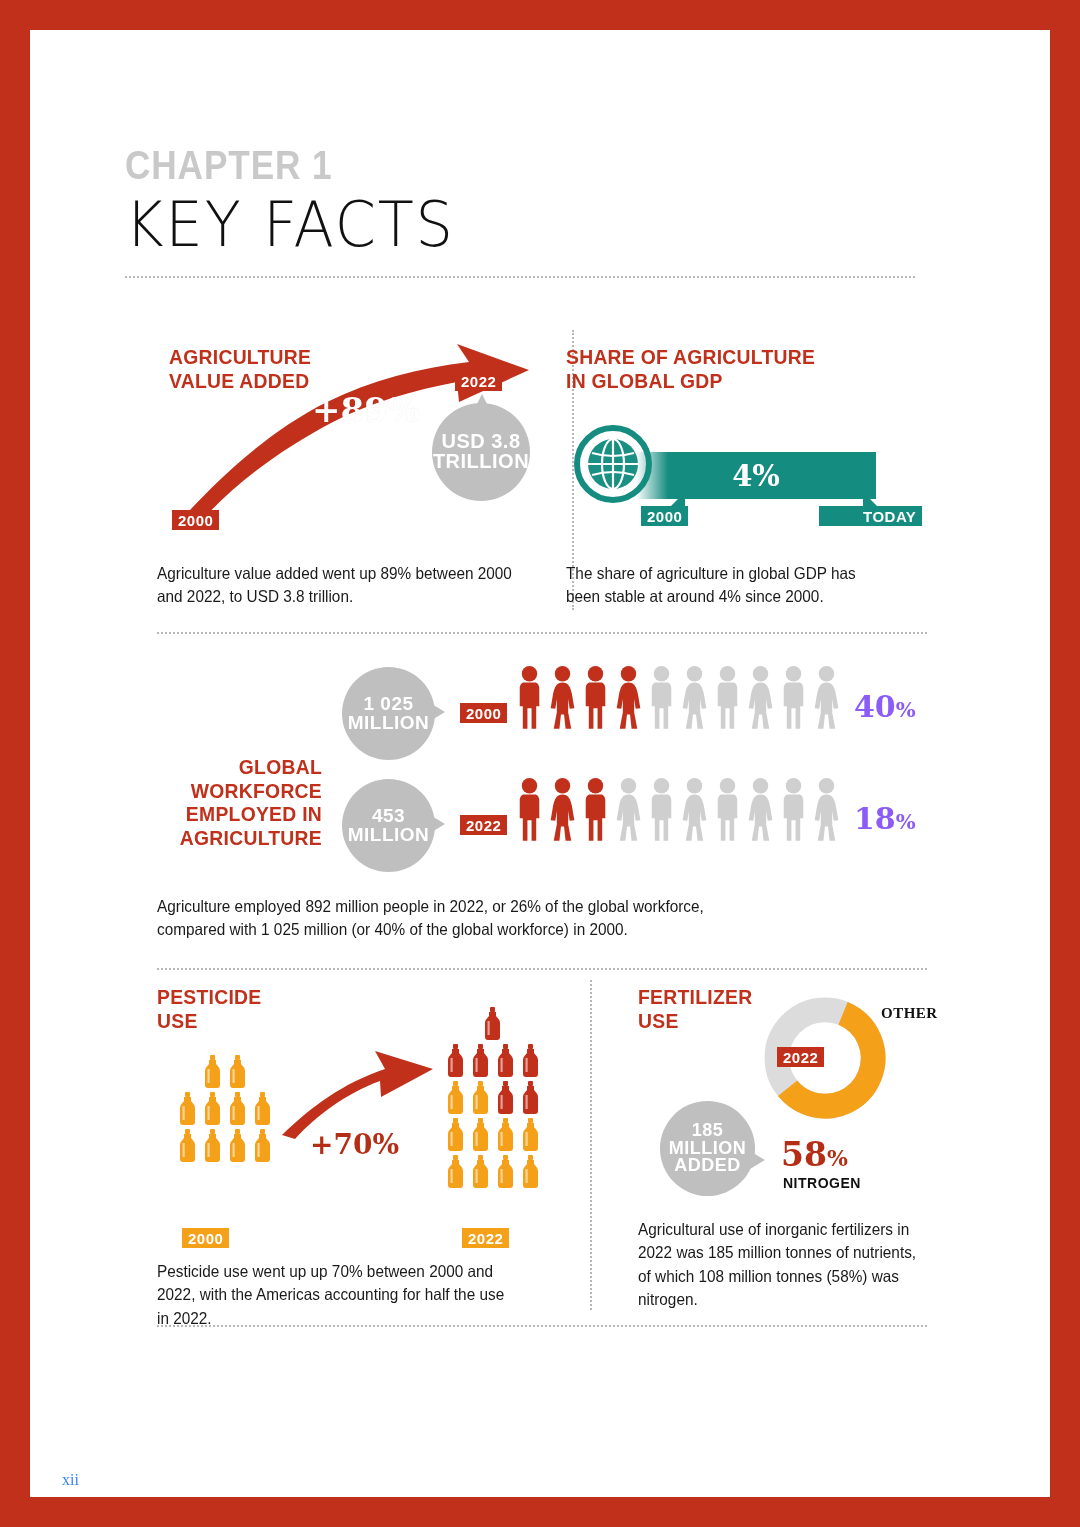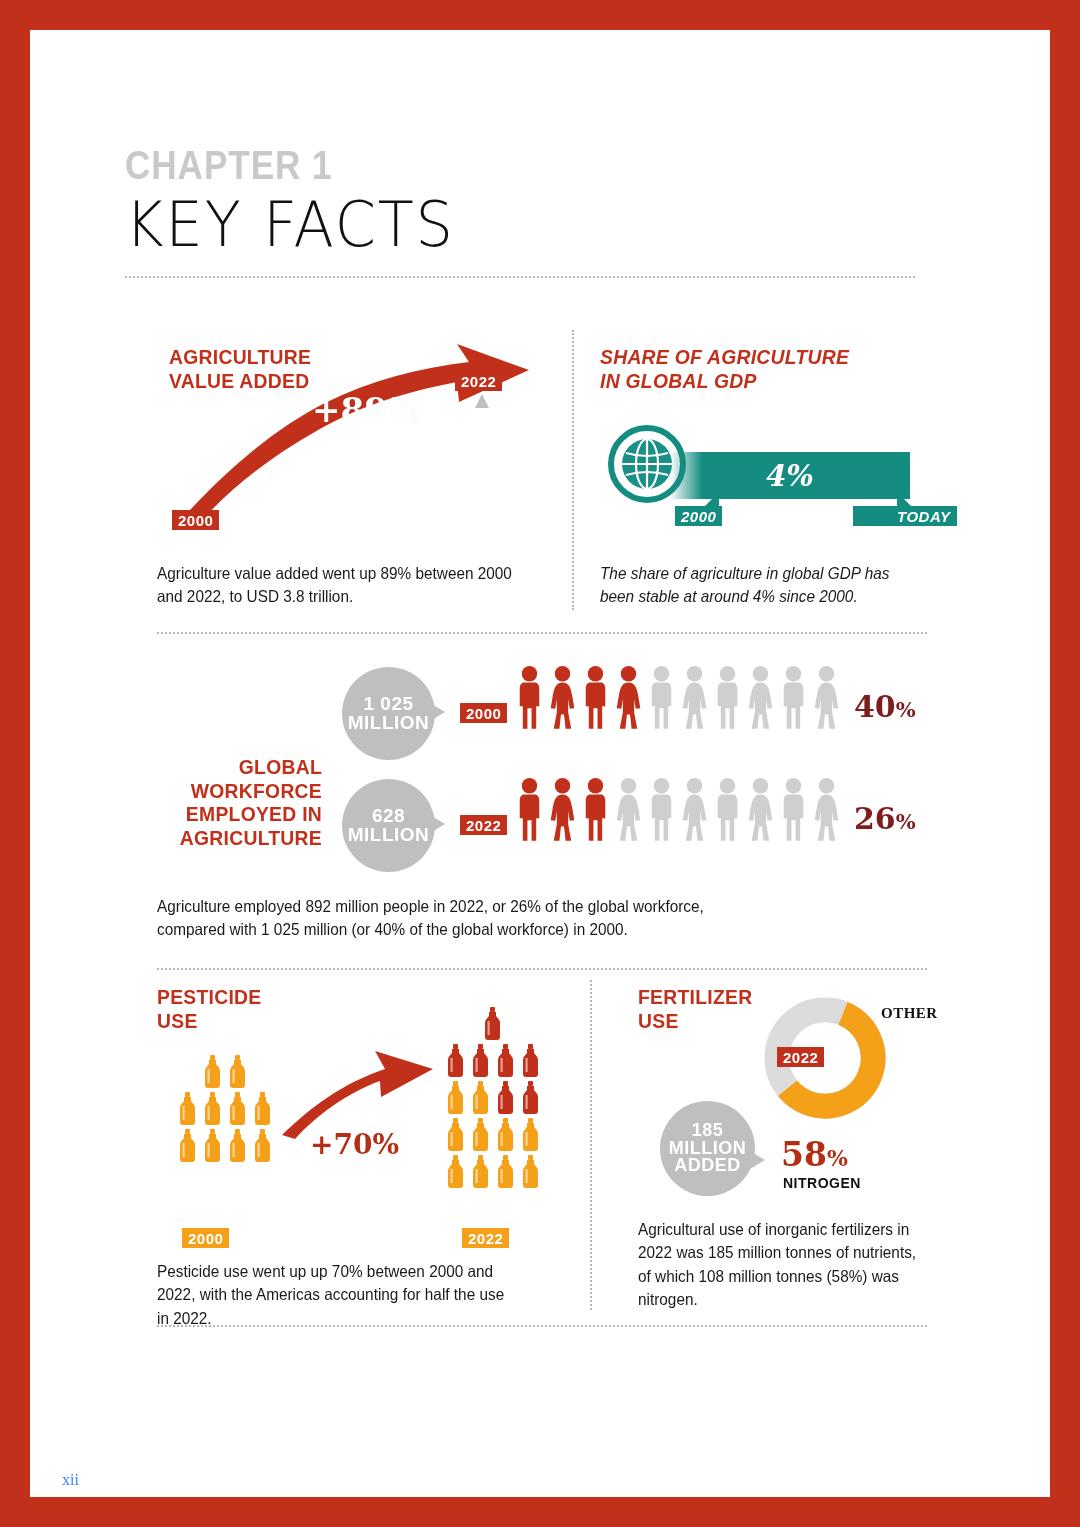--- a/index.html
+++ b/index.html
@@ -105,21 +105,21 @@
     width: 98px; height: 98px; font-size: 20px;
   }
   #p1-circle-tail {
     position: absolute; left: 318px; top: 54px;
     border-left: 7px solid transparent; border-right: 7px solid transparent;
     border-bottom: 14px solid #BFBFBF;
   }
   #p1-caption { position: absolute; left: 0px; top: 222px; width: 390px; }
 
   
-  #panel-gdp { position: absolute; left: 600px; top: 340px; width: 330px; height: 270px; font-style: italic; }
+  #panel-gdp { position: absolute; left: 566px; top: 340px; width: 330px; height: 270px; }
   #p2-title { position: absolute; left: 0px; top: 5px; }
   #p2-globe { position: absolute; left: 8px; top: 85px; }
   #p2-bar {
     position: absolute; left: 70px; top: 112px; width: 240px; height: 47px;
     background: linear-gradient(to right, rgba(21,140,128,0) 0px, #158C80 32px, #158C80 100%);
     display: flex; align-items: center; justify-content: center;
   }
   #p2-bar-value {
     color: #fff; font-weight: bold; font-size: 29px;
     font-family: "DejaVu Serif", serif;
@@ -150,21 +150,21 @@
   }
   .wf-circle-tail {
     position: absolute; left: 88px; top: 42px;
     border-top: 9px solid transparent; border-bottom: 9px solid transparent;
     border-left: 15px solid #BFBFBF;
   }
   .wf-badge { position: absolute; left: 118px; top: 42px; }
   .wf-people { position: absolute; left: 172px; top: 4px; display: flex; gap: 2px; }
   .wf-pct {
     position: absolute; left: 512px; top: 28px;
-    color: #7f1d1d; font-weight: bold; font-size: 30px;
+    color: #8b5cf6; font-weight: bold; font-size: 30px;
     font-family: "DejaVu Serif", serif;
   }
   .wf-pct .sym { font-size: 21px; }
   #p3-caption { position: absolute; left: 0px; top: 240px; width: 640px; }
 
   
   #panel-pesticide { position: absolute; left: 157px; top: 985px; width: 400px; height: 330px; }
   #p4-title { position: absolute; left: 0px; top: 0px; }
   #p4-left-bottles { position: absolute; left: 10px; top: 70px; width: 115px; }
   #p4-arrow { position: absolute; left: 120px; top: 50px; }
@@ -244,20 +244,24 @@
   <svg id="p1-arrow" width="400" height="200" viewBox="0 0 400 200">
     <path d="M22,182 C60,140 110,92 170,62 C215,40 262,28 312,22 L300,4 L372,30 L302,62 L300,42 C258,50 214,62 176,82 C122,110 72,148 40,186 Z" fill="#C0301A"></path>
   </svg>
 
   <div id="p1-pct">+89%</div>
 
   <span class="badge red" id="p1-badge-2000">2000</span>
   <span class="badge red" id="p1-badge-2022">2022</span>
 
   <div id="p1-circle-tail"></div>
+  <div class="circle-gray" id="p1-circle">
+    <div>USD 3.8</div>
+    <div>TRILLION</div>
+  </div>
 
   <div class="caption" id="p1-caption">Agriculture value added went up 89% between 2000 and 2022, to USD 3.8 trillion.</div>
 </div>
 
 <div id="panel-gdp">
   <div class="panel-title" id="p2-title"><span>SHARE OF AGRICULTURE</span><br><span>IN GLOBAL GDP</span></div>
 
   <svg id="p2-globe" width="78" height="78" viewBox="0 0 78 78">
     <circle cx="39" cy="39" r="36" fill="none" stroke="#158C80" stroke-width="6"></circle>
     <circle cx="39" cy="39" r="25" fill="#1A8F83"></circle>
@@ -354,21 +358,21 @@
             <path d="M14,17 C8.5,17 6,21 4.5,30 L2.5,42 L7,42.5 L8.5,33 L8.5,46 L5.5,62 L11,62 L12.5,48 L15.5,48 L17,62 L22.5,62 L19.5,46 L19.5,33 L21,42.5 L25.5,42 L23.5,30 C22,21 19.5,17 14,17 Z"></path>
           </g>
         </svg>
       </div>
     <div class="wf-pct"><span>40</span><span class="sym">%</span></div>
   </div>
 
   <div class="wf-row" id="wf-row-1">
     <div class="wf-circle-tail"></div>
     <div class="circle-gray wf-circle">
-      <div>628</div>
+      <div>453</div>
       <div>MILLION</div>
     </div>
     <span class="badge red wf-badge">2022</span>
     <div class="wf-people">
         <svg width="31" height="70" viewBox="0 0 28 68">
           <g fill="#C0301A">
             <circle cx="14" cy="8.5" r="7.5"></circle>
             <path d="M9,17 C6,17 4.5,19.5 4.5,23 L4.5,40 L7.5,40 L7.5,62 L12,62 L12,42 L16,42 L16,62 L20.5,62 L20.5,40 L23.5,40 L23.5,23 C23.5,19.5 22,17 19,17 Z"></path>
           </g>
         </svg>
@@ -420,21 +424,21 @@
             <path d="M9,17 C6,17 4.5,19.5 4.5,23 L4.5,40 L7.5,40 L7.5,62 L12,62 L12,42 L16,42 L16,62 L20.5,62 L20.5,40 L23.5,40 L23.5,23 C23.5,19.5 22,17 19,17 Z"></path>
           </g>
         </svg>
         <svg width="31" height="70" viewBox="0 0 28 68">
           <g fill="#CFCFCF">
             <circle cx="14" cy="8.5" r="7.5"></circle>
             <path d="M14,17 C8.5,17 6,21 4.5,30 L2.5,42 L7,42.5 L8.5,33 L8.5,46 L5.5,62 L11,62 L12.5,48 L15.5,48 L17,62 L22.5,62 L19.5,46 L19.5,33 L21,42.5 L25.5,42 L23.5,30 C22,21 19.5,17 14,17 Z"></path>
           </g>
         </svg>
       </div>
-    <div class="wf-pct"><span>26</span><span class="sym">%</span></div>
+    <div class="wf-pct"><span>18</span><span class="sym">%</span></div>
   </div>
 
   <div class="caption" id="p3-caption">Agriculture employed 892 million people in 2022, or 26% of the global workforce, compared with 1 025 million (or 40% of the global workforce) in 2000.</div>
 </div>
 
 <div id="panel-pesticide">
   <div class="panel-title" id="p4-title"><span>PESTICIDE</span><br><span>USE</span></div>
 
   <div id="p4-left-bottles">
       <div class="bottle-row">

